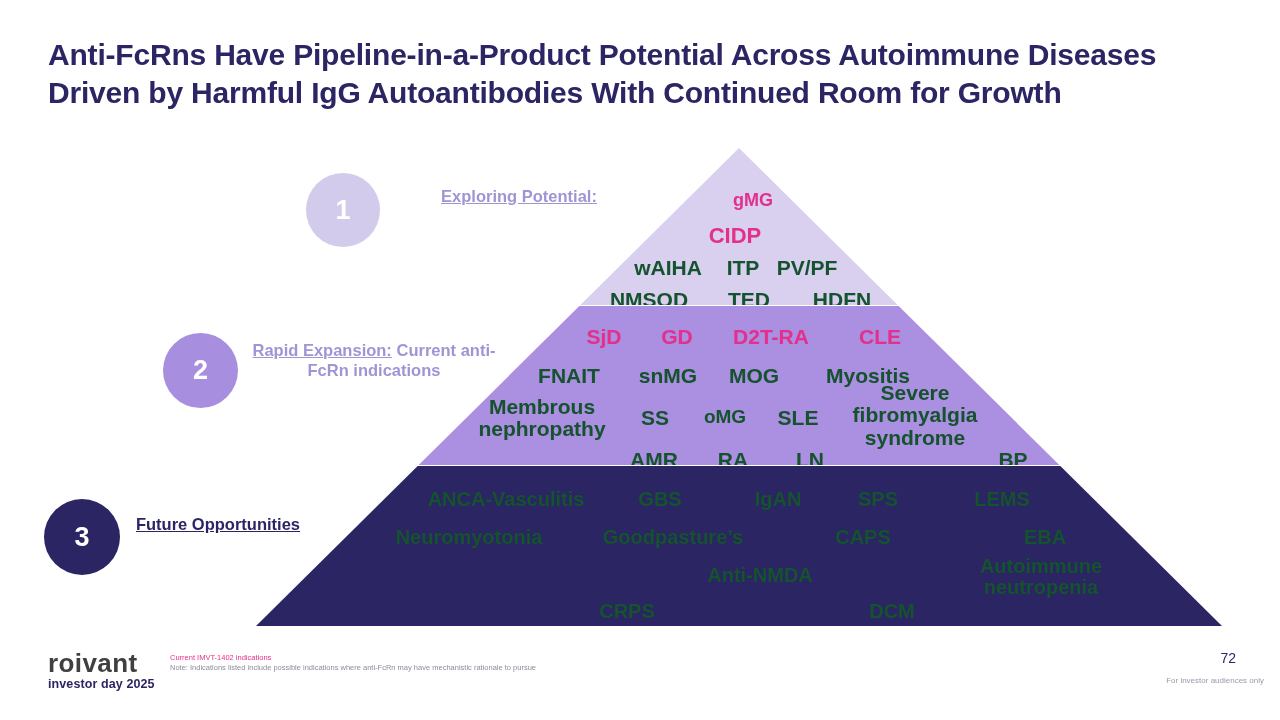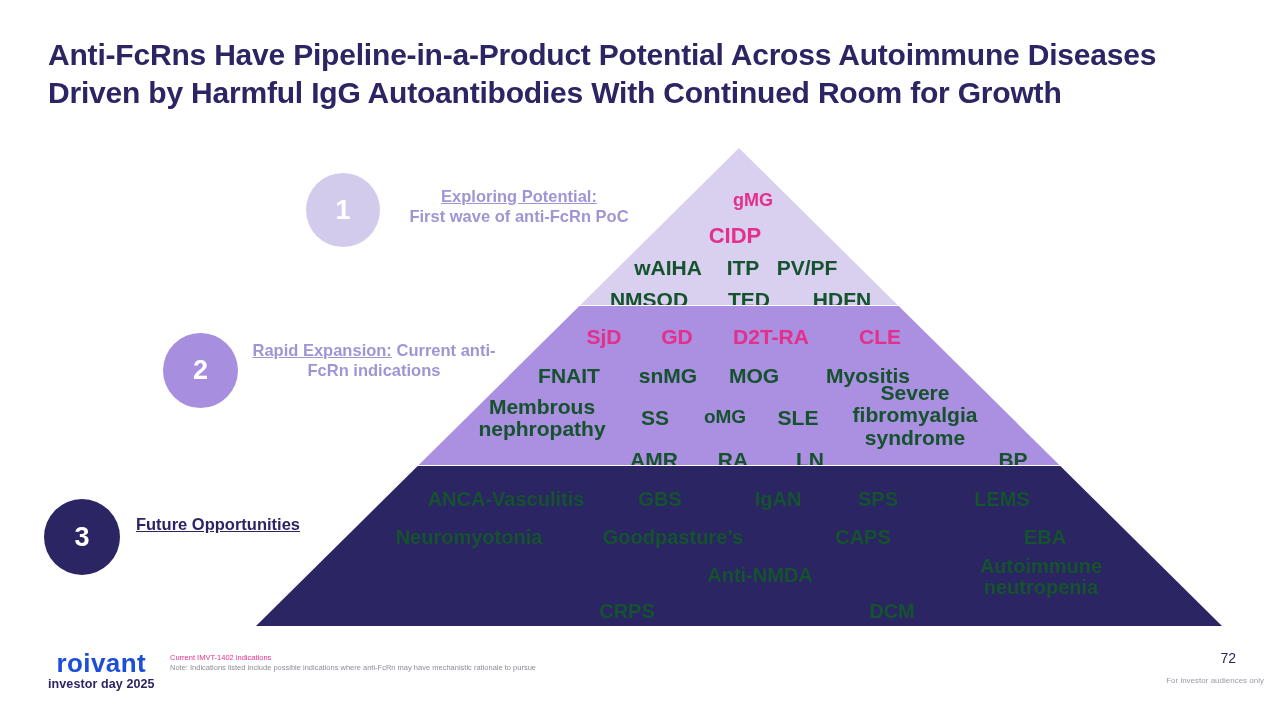--- a/index.html
+++ b/index.html
@@ -69,22 +69,22 @@
     position:absolute;text-align:center;font-weight:bold;line-height:1.24;
   }
   .t1{left:398px;top:186px;width:242px;font-size:16.5px;color:#a095d4;}
   .t2{left:238px;top:340px;width:272px;font-size:16.5px;color:#a095d4;}
   .t3{left:130px;top:514px;width:176px;font-size:16.5px;color:#2b2564;}
   .u{text-decoration:underline;}
 
   
   .logo{position:absolute;left:48px;top:650px;}
   .logo-word{
-    font-size:26px;font-weight:bold;color:#1d4ed8;
-    letter-spacing:0.4px;line-height:1;text-align:center;
+    font-size:26px;font-weight:bold;color:#404040;
+    letter-spacing:0.4px;line-height:1;
   }
   .logo-sub{
     font-size:12.5px;font-weight:bold;color:#2b2564;
     letter-spacing:0.1px;margin-top:2px;line-height:1;
   }
   .note-pink{
     position:absolute;left:170px;top:653px;
     font-size:7.5px;color:#e4308c;white-space:nowrap;
   }
   .note-gray{
@@ -169,21 +169,20 @@
           <div class="lbl" style="left: 636px; top: 134px; font-size: 20px;">DCM</div>
           <div class="lbl wrap" style="left: 785px; top: 90px; width: 170px; font-size: 20px;">Autoimmune neutropenia</div>
         </div>
     </div>
 
   </div>
 
   <div class="circle c1">1</div>
   <div class="mk-text t1">
     <span class="u">Exploring Potential:</span><br>
-    <span>First wave of anti-FcRn PoC</span>
   </div>
 
   <div class="circle c2">2</div>
   <div class="mk-text t2">
     <span class="u">Rapid Expansion:</span>
     <span>Current anti-FcRn indications</span>
   </div>
 
   <div class="circle c3">3</div>
   <div class="mk-text t3">

